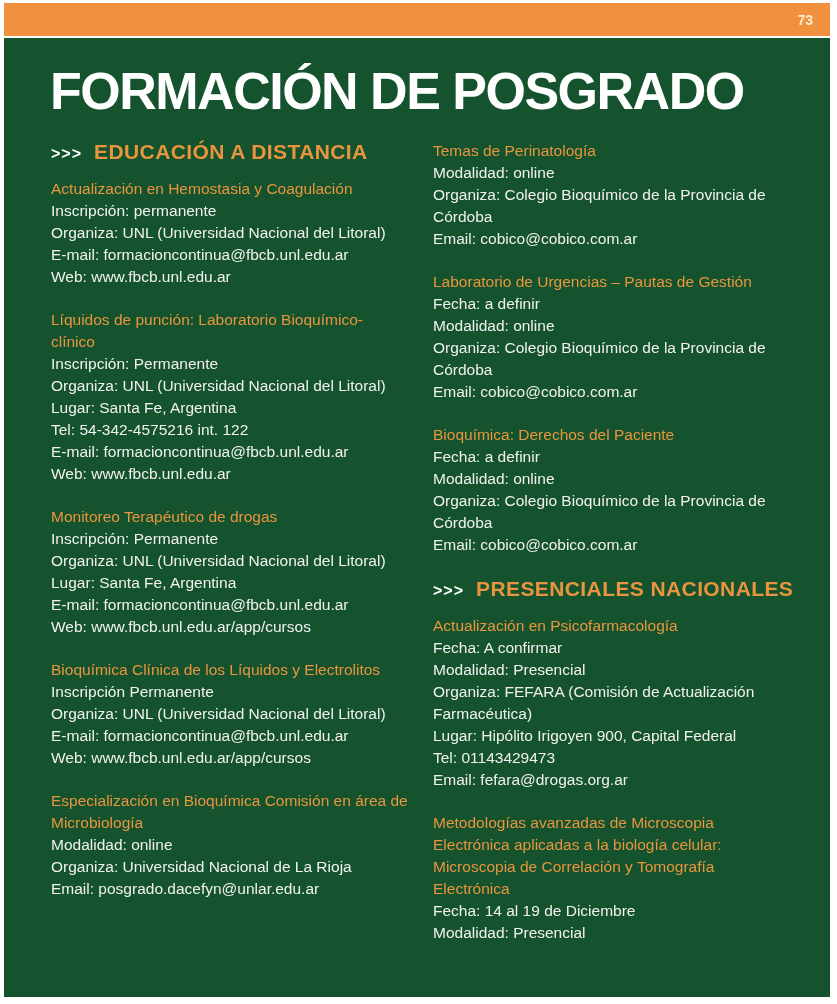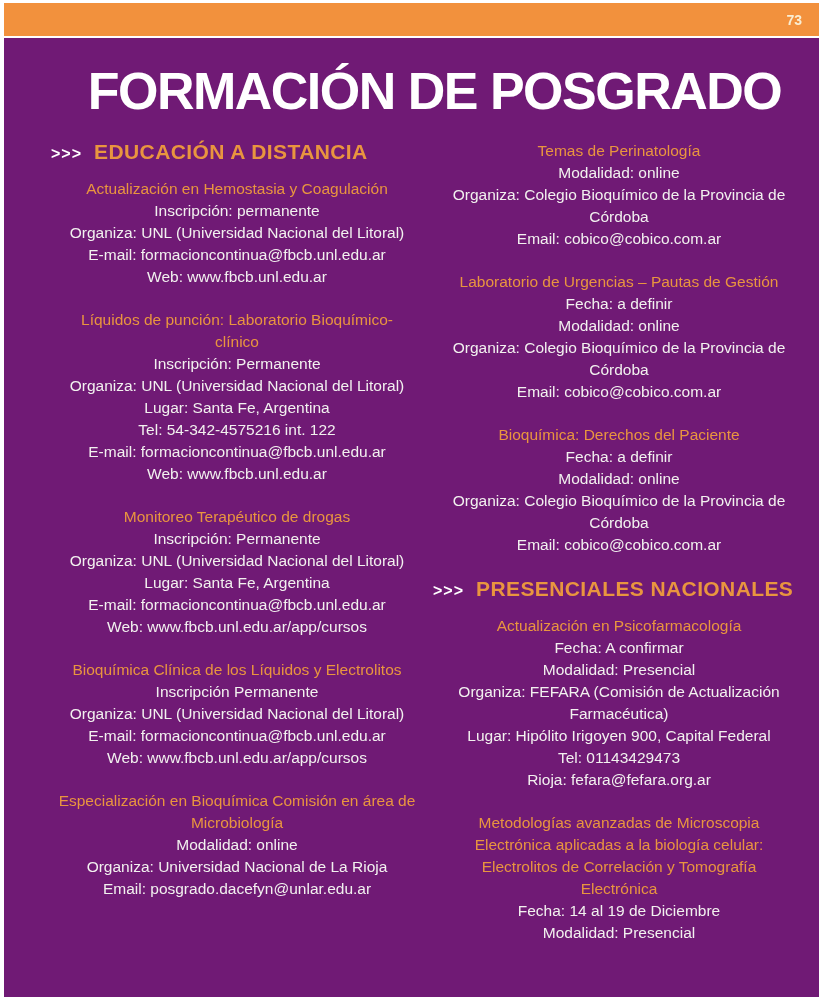--- a/index.html
+++ b/index.html
@@ -8,21 +8,21 @@
     background: #ffffff;
     font-family: "Liberation Sans", "DejaVu Sans", sans-serif;
     position: relative;
     overflow: hidden;
   }
   .sheet {
     position: absolute;
     top: 0; left: 0;
     width: 837px; height: 1004px;
     background: #ffffff;
-    padding: 3px 18px 7px 4px;
+    padding: 3px 7px 7px 4px;
     display: flex;
     flex-direction: column;
     border-radius: 11px;
   }
   .topbar {
     height: 33px;
     background: #F2913D;
     position: relative;
     flex: 0 0 auto;
   }
@@ -30,24 +30,23 @@
     position: absolute;
     right: 17px;
     top: 50%;
     transform: translateY(-50%);
     color: #F9EDD2;
     font-size: 14px;
     font-weight: bold;
   }
   .content {
     margin-top: 2px;
-    background: #701a75;
+    background: #14532d;
     flex: 1 1 auto;
     overflow: hidden;
-    text-align: center;
   }
   .page-title {
     color: #ffffff;
     font-weight: bold;
     font-size: 52px;
     letter-spacing: -1.5px;
     line-height: 56px;
     padding: 25px 0 0 46px;
     margin-bottom: 21px;
     white-space: nowrap;
@@ -188,27 +187,27 @@
           </div>
           <div class="course">
             <div class="course-title">
               <div>Actualización en Psicofarmacología</div>
             </div>
             <div class="course-line">Fecha: A confirmar</div>
             <div class="course-line">Modalidad: Presencial</div>
             <div class="course-line">Organiza: FEFARA (Comisión de Actualización Farmacéutica)</div>
             <div class="course-line">Lugar: Hipólito Irigoyen 900, Capital Federal</div>
             <div class="course-line">Tel: 01143429473</div>
-            <div class="course-line">Rioja: fefara@fefara.org.ar</div>
+            <div class="course-line">Email: fefara@drogas.org.ar</div>
           </div>
           <div class="course">
             <div class="course-title">
               <div>Metodologías avanzadas de Microscopia</div>
               <div>Electrónica aplicadas a la biología celular:</div>
-              <div>Electrolitos de Correlación y Tomografía</div>
+              <div>Microscopia de Correlación y Tomografía</div>
               <div>Electrónica</div>
             </div>
             <div class="course-line">Fecha: 14 al 19 de Diciembre</div>
             <div class="course-line">Modalidad: Presencial</div>
           </div>
         </div>
     </div>
   </div>
 </div>
 

